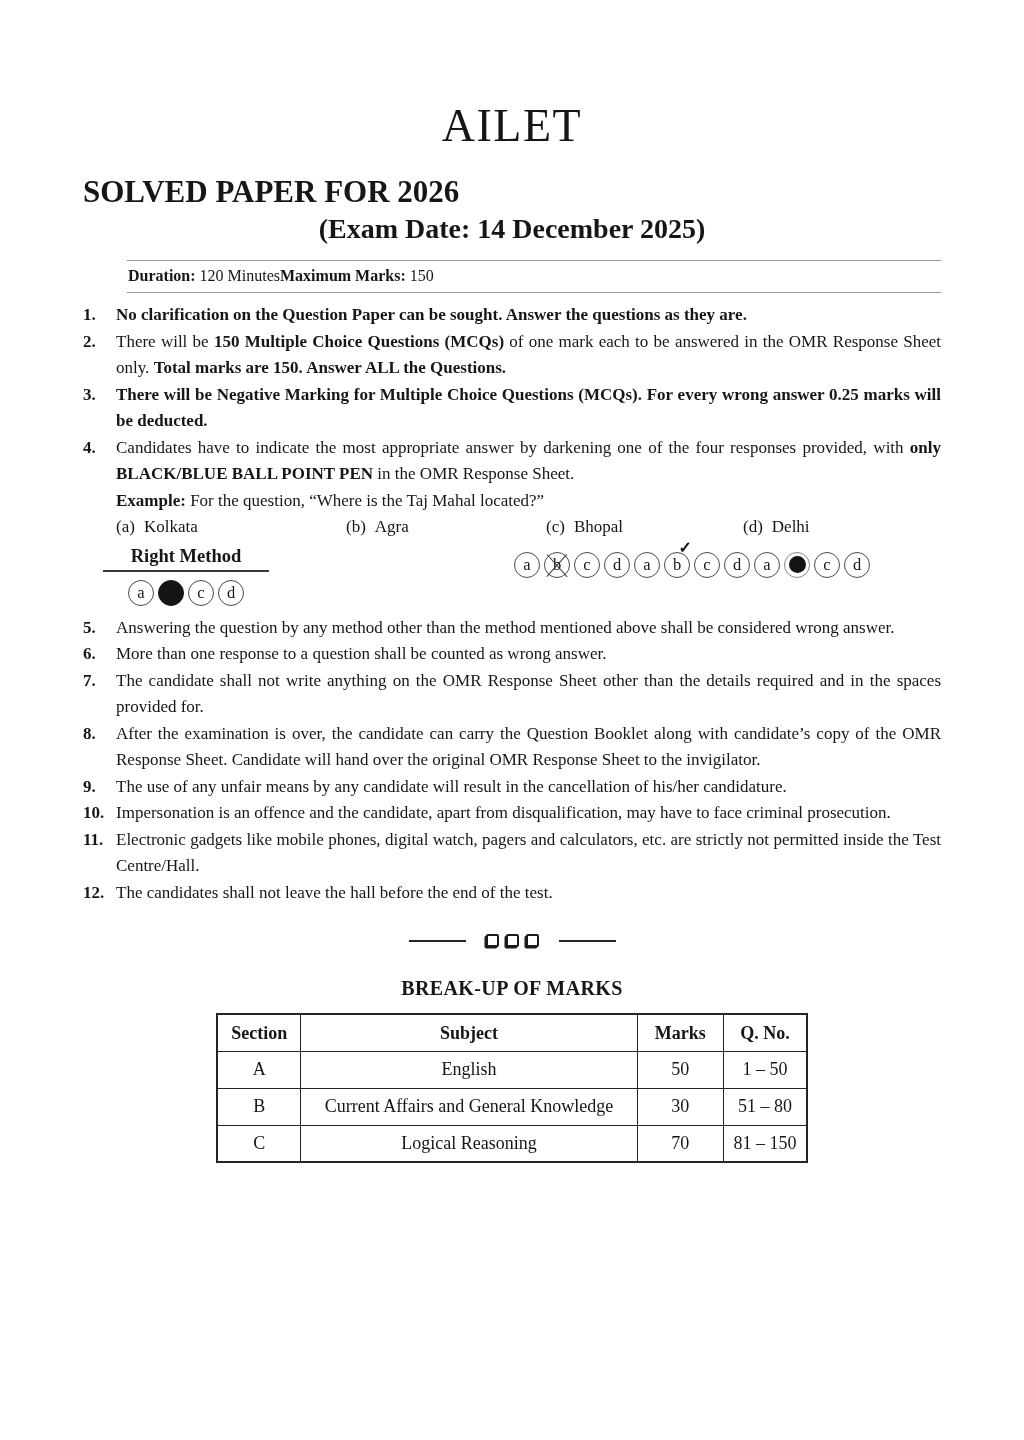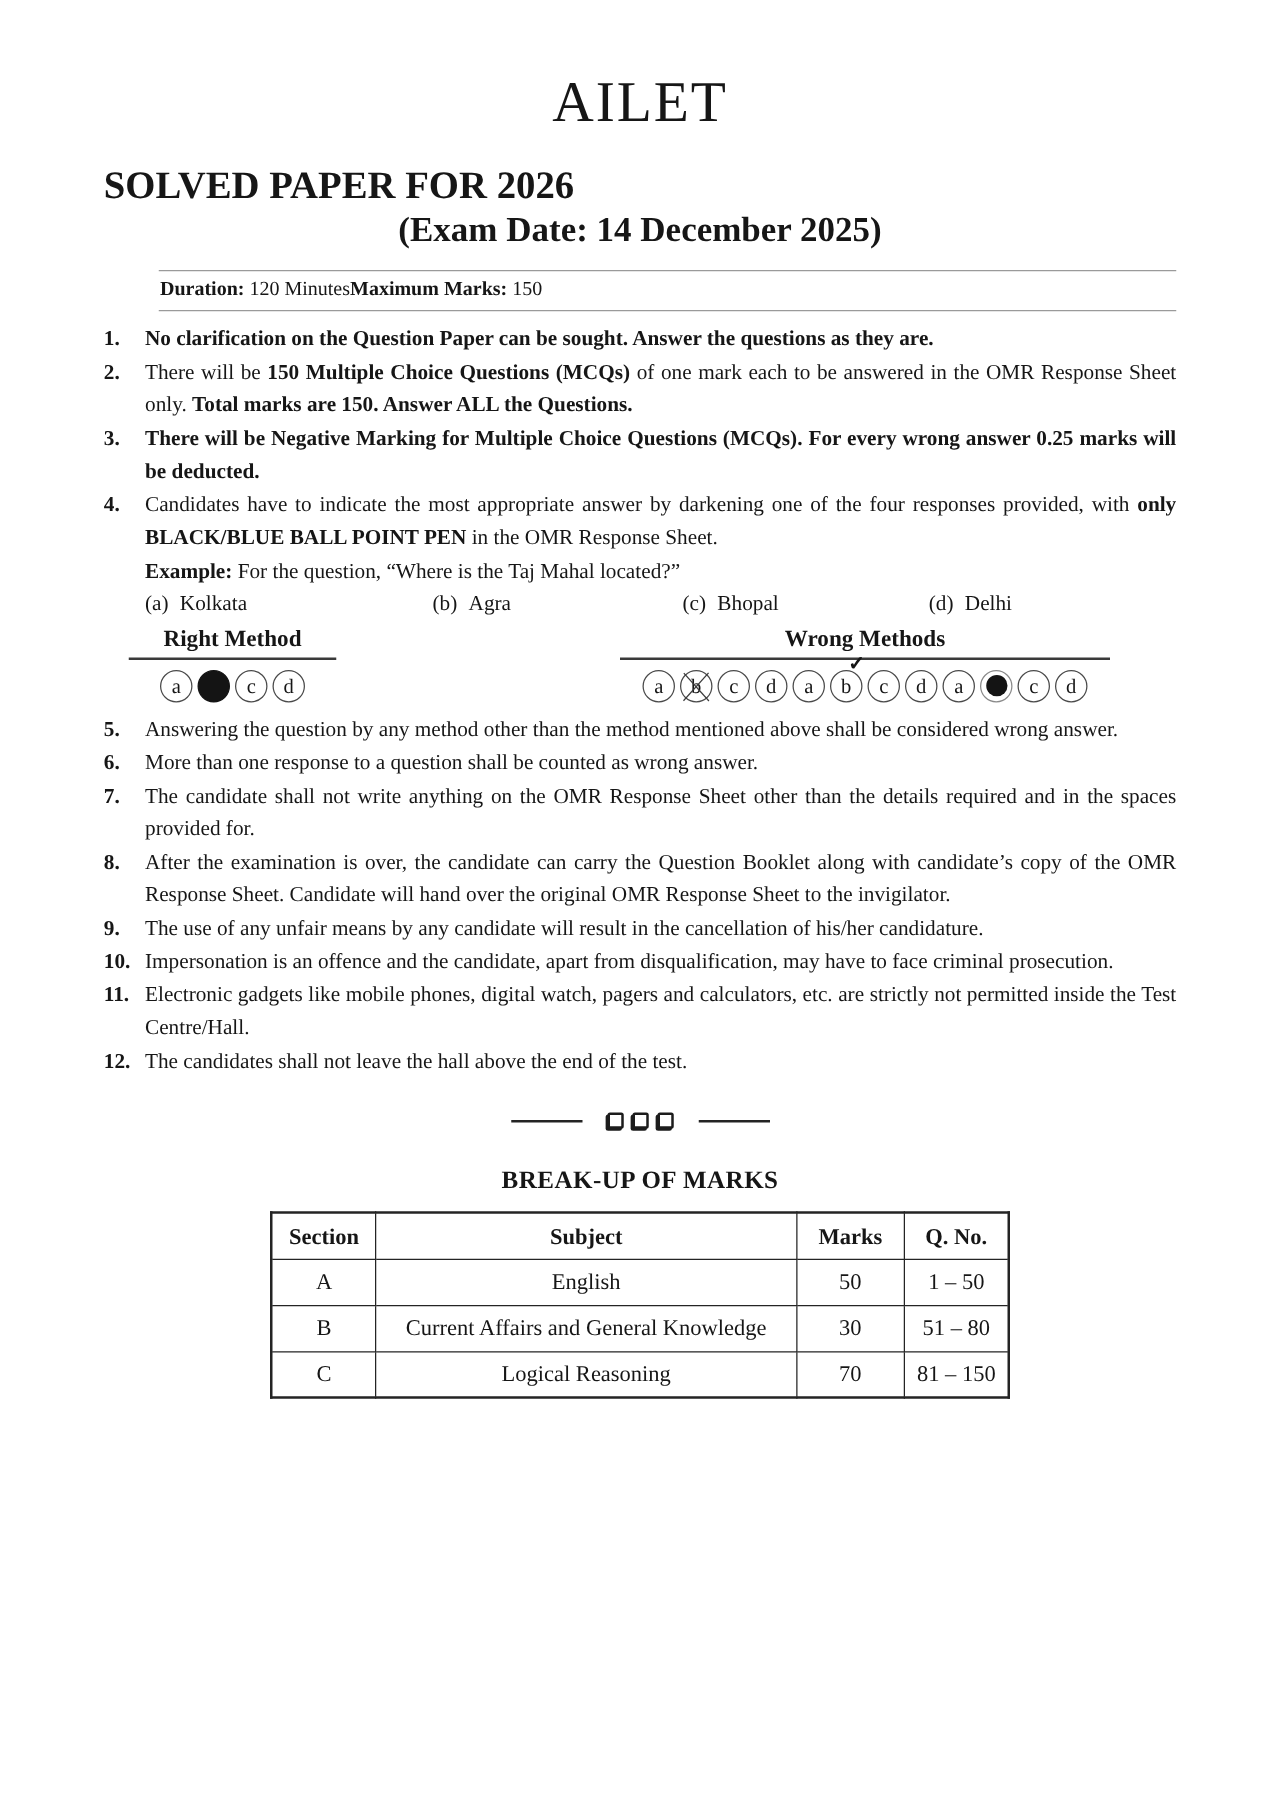--- a/index.html
+++ b/index.html
@@ -2,21 +2,21 @@
 <html><head>
 <meta charset="utf-8">
 <style>
   * { margin:0; padding:0; box-sizing:border-box; }
   html,body { background:#ffffff; }
   body {
     width:1024px; height:1440px;
     font-family:"Liberation Serif", serif;
     color:#161616; position:relative; overflow:hidden;
   }
-  .page { padding:58px 83px 0 83px; }
+  .page { padding:102px 83px 0 83px; }
 
   .title        { text-align:center; font-size:46px; line-height:1.05; letter-spacing:1.5px; }
   .subtitle     { text-align:center; font-size:26px; margin-top:17px; letter-spacing:0.4px; }
   .paper-title  { font-size:31px; font-weight:700; margin-top:24px; }
   .exam-date    { text-align:center; font-size:28px; font-weight:600; margin-top:3px; }
 
   .meta-bar {
     margin-top:15px; border-top:1.5px solid #9a9a9a; border-bottom:1.5px solid #9a9a9a;
     padding:6px 1px 7px; display:flex; font-size:16px;margin-left:44px;
   }
@@ -145,21 +145,20 @@
       <div class="right-method">
         <div class="method-heading">Right Method</div>
         <div class="bubbles-row">
             <span class="bubble">a</span>
             <span class="bubble filled"></span>
             <span class="bubble">c</span>
             <span class="bubble">d</span>
           </div>
       </div>
       <div class="wrong-methods">
-        <div class="method-heading">Wrong Methods</div>
         <div class="bubbles-row">
             <span class="bubble">a</span>
             <span class="bubble cross">b</span>
             <span class="bubble">c</span>
             <span class="bubble">d</span>
             <span class="bubble">a</span>
             <span class="bubble tick">b</span>
             <span class="bubble">c</span>
             <span class="bubble">d</span>
             <span class="bubble">a</span>
@@ -195,21 +194,21 @@
       <div class="ins-item">
         <span class="ins-num">10.</span>
         <span class="ins-text"><span>Impersonation is an offence and the candidate, apart from disqualification, may have to face criminal prosecution.</span></span>
       </div>
       <div class="ins-item">
         <span class="ins-num">11.</span>
         <span class="ins-text"><span>Electronic gadgets like mobile phones, digital watch, pagers and calculators, etc. are strictly not permitted inside the Test Centre/Hall.</span></span>
       </div>
       <div class="ins-item">
         <span class="ins-num">12.</span>
-        <span class="ins-text"><span>The candidates shall not leave the hall above the end of the test.</span></span>
+        <span class="ins-text"><span>The candidates shall not leave the hall before the end of the test.</span></span>
       </div>
     </div>
 
   <div class="divider">
     <span class="dline"></span>
     <span class="squares">
       <span class="sq"></span>
       <span class="sq"></span>
       <span class="sq"></span>
     </span>

